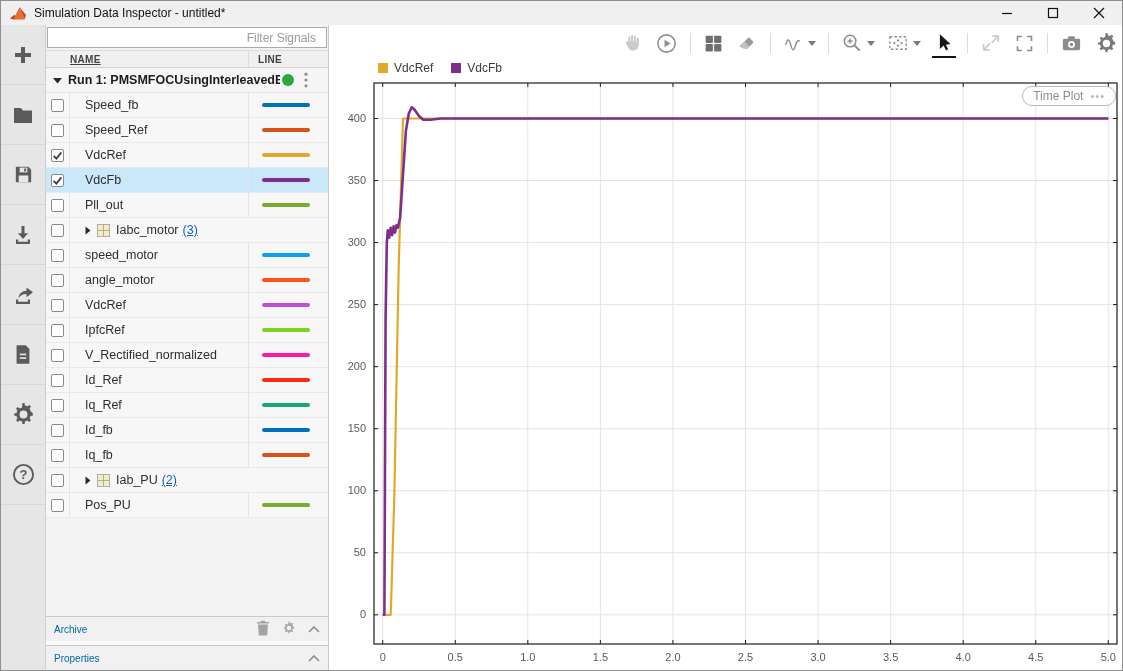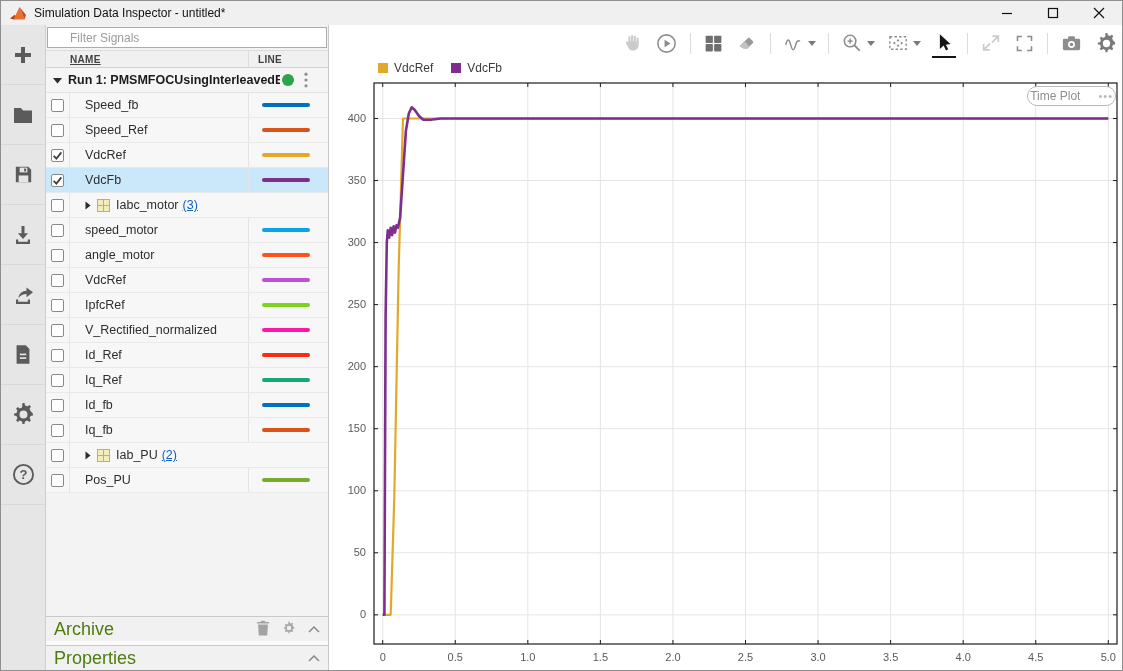--- a/index.html
+++ b/index.html
@@ -25,21 +25,21 @@
   
   .sidebar { width:283px; background:#f3f3f3; border-right:1px solid #c9c9c9; display:flex; flex-direction:column; min-height:0; }
   .tabbar { height:57px; position:relative; display:flex; border-bottom:1px solid #e2e2e2; flex:0 0 auto; }
   .tab { width:50%; display:flex; flex-direction:column; align-items:center; justify-content:center; gap:3px; position:relative; padding-top:4px; }
   .tab .tlabel { font-size:12.5px; color:#2b2b2b; }
   .tab.active .tlabel { font-weight:bold; color:#141414; }
   .tab.active .underline { position:absolute; bottom:0; left:50%; transform:translateX(-50%); width:72px; height:3px; background:#6e6e6e; }
   .collapse { position:absolute; top:7px; right:7px; }
 
   .filterwrap { padding:2px 1px; flex:0 0 auto; }
-  .filterwrap input { width:100%; height:21px; border:1px solid #ababab; padding:0 22px; font-size:12px; font-family:"Liberation Sans","DejaVu Sans",sans-serif; color:#333; background:#fff; outline:none; }
+  .filterwrap input { width:100%; height:21px; border:1px solid #ababab; padding:0 10px; font-size:12px; font-family:"Liberation Sans","DejaVu Sans",sans-serif; color:#333; background:#fff; outline:none;text-align:right; }
   .filterwrap input::placeholder { color:#9b9b9b; }
 
   .thead { height:18px; display:flex; align-items:center; background:#f0f0f0; border-top:1px solid #dcdcdc; border-bottom:1px solid #d2d2d2; font-size:10px; font-weight:bold; color:#414141; letter-spacing:.3px; flex:0 0 auto; }
   .thead .h-name { padding-left:24px; width:202px;text-decoration:underline; }
   .thead .h-line { padding-left:9px; border-left:1px solid #dcdcdc; height:100%; display:flex; align-items:center; flex:1; }
 
   .list { flex:1; min-height:0; overflow:hidden; }
   .row { height:25px; display:flex; align-items:center; background:#f7f7f7; border-bottom:1px solid #e9e9e9; }
   .row.selected { background:#cbe7fa; }
   .cbcell { width:24px; height:100%; display:flex; align-items:center; justify-content:center; border-right:1px solid #e4e4e4; flex:0 0 auto; }
@@ -58,37 +58,37 @@
 
   .runrow { height:25px; display:flex; align-items:center; background:#f5f5f5; border-bottom:1px solid #e4e4e4; padding-left:7px; }
   .runlabel { font-size:12.5px; font-weight:bold; color:#1c1c1c; margin-left:6px; white-space:nowrap; overflow:hidden; width:212px; flex:0 0 auto; }
   .rundot { width:12px; height:12px; border-radius:50%; margin-left:2px; flex:0 0 auto; }
   .runmenu { margin-left:10px; display:flex; }
   .grouprow { height:25px; display:flex; align-items:center; background:#f5f5f5; border-bottom:1px solid #e9e9e9; padding-left:27px; }
   .grouplabel { font-size:12.5px; color:#2e2e2e; margin-left:7px; }
 
   .secbar { height:25px; background:#f1f1f1; border-top:1px solid #c9c9c9; display:flex; align-items:center; padding:0 8px; flex:0 0 auto; }
   .secbar.archive { margin-top:auto; }
-  .secbar .seclabel { font-size:18px; color:#4d7c0f; }
+  .secbar .seclabel { font-size:10px; color:#0369a1; }
   .secicons { margin-left:auto; display:flex; align-items:center; gap:12px; }
   .secgap { height:4px; background:#fafafa; flex:0 0 auto; }
 
   
   .chartpanel { flex:1; position:relative; background:#fff; min-width:0; }
   #plot { position:absolute; left:0; top:0; }
   #plot text { font-family:"Liberation Sans","DejaVu Sans",sans-serif; }
   .ctoolbar { position:absolute; left:292px; top:5px; height:26px; display:flex; align-items:center; gap:12px; z-index:3; }
   .tbtn { display:flex; align-items:center; position:relative; }
   .tbtn .car { margin-left:3px; display:flex; }
   .vdiv { width:1px; height:21px; background:#dcdcdc; }
   .tbtn.active:after { content:""; position:absolute; left:-1px; right:-1px; bottom:-4px; height:2px; background:#141414; }
   .legend { position:absolute; left:49px; top:36px; display:flex; gap:18px; z-index:2; }
   .lg-item { display:flex; align-items:center; gap:6px; font-size:12px; color:#3c3c3c; }
   .lg-sq { width:10px; height:10px; display:inline-block; }
-  .badge { position:absolute; top:61px; right:6px; z-index:3; border:1px solid #b9b9b9; border-radius:11px; background:rgba(255,255,255,.95); padding:2px 2px; display:flex; align-items:center; gap:18px; font-size:12px; color:#8e8e8e; }
+  .badge { position:absolute; top:61px; right:6px; z-index:3; border:1px solid #b9b9b9; border-radius:11px; background:rgba(255,255,255,.95); padding:2px 10px; display:flex; align-items:center; gap:7px; font-size:12px; color:#8e8e8e; }
   .badge .dots { color:#b5b5b5; font-size:11px; letter-spacing:1px; line-height:1; }
 </style>
 </head>
 <body>
 
 <div class="frame">
 
   <div class="titlebar">
     <span class="logo">
       <svg width="16" height="15" viewBox="0 0 16 15">
@@ -252,20 +252,35 @@
                   </svg>
       </span>
     </div>
     <div class="namecell">
 
       <span class="sname">VdcFb</span>
 
     </div>
     <div class="linecell">
       <span class="swatch" style="background: rgb(126, 47, 142);"></span>
+    </div>
+  </div>
+            <div class="row">
+    <div class="cbcell">
+      <span class="cb">
+        
+      </span>
+    </div>
+    <div class="namecell">
+
+      <span class="sname">Pll_out</span>
+
+    </div>
+    <div class="linecell">
+      <span class="swatch" style="background: rgb(119, 172, 48);"></span>
     </div>
   </div>
             <div class="row group">
     <div class="cbcell">
       <span class="cb">
         
       </span>
     </div>
     <div class="namecell">
       <span class="gcaret">

